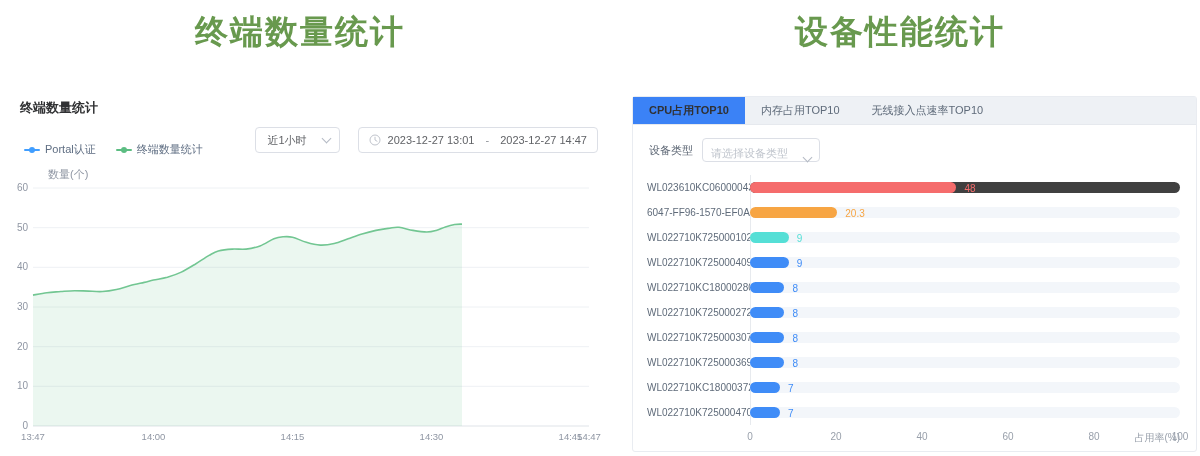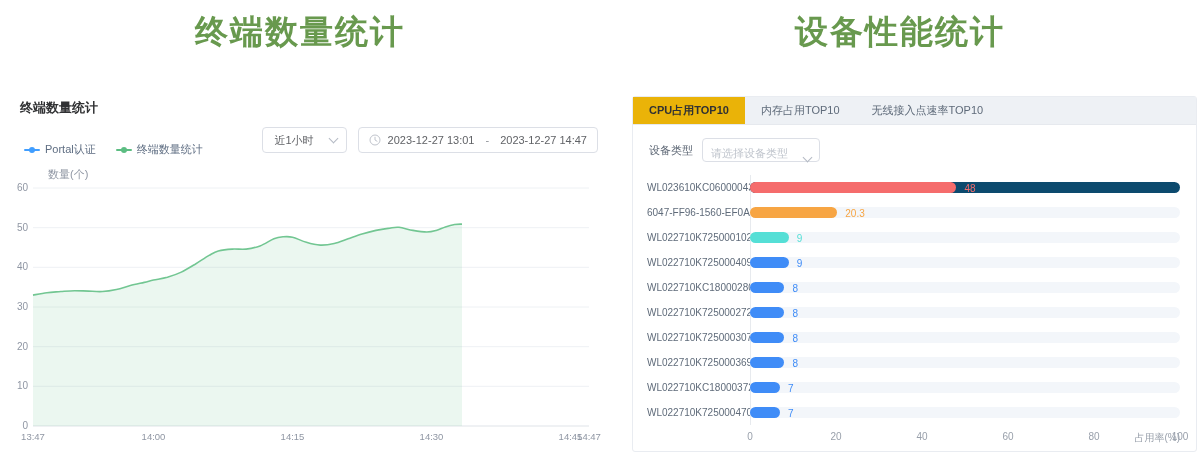--- a/index.html
+++ b/index.html
@@ -5,41 +5,41 @@
   html,body{margin:0;padding:0;background:#fff;}
   body{font-family:"Liberation Sans","DejaVu Sans",sans-serif;}
   .stage{position:relative;width:1200px;height:456px;background:#fff;overflow:hidden;}
   .half{position:absolute;top:0;width:600px;height:397px;}
   .half.left{left:0;}
   .half.right{left:600px;}
   h1.big{margin:0;position:absolute;top:10px;left:0;right:0;text-align:center;
          font-size:33px;font-weight:bold;color:#68994e;letter-spacing:2px;}
   .panel-header{position:absolute;top:99px;left:20px;font-size:13px;font-weight:bold;color:#303133;}
   
-  .controls{position:absolute;top:127px;right:2px;display:flex;gap:11px;}
+  .controls{position:absolute;top:127px;right:2px;display:flex;gap:18px;}
   .ctl{height:24px;border:1px solid #dcdfe6;border-radius:4px;display:flex;align-items:center;
        font-size:11px;color:#606266;background:#fff;}
   .range-select{padding:0 9px 0 11px;gap:16px;cursor:pointer;}
   .datebox{padding:0 10px;gap:7px;cursor:pointer;}
   .chev{width:6px;height:6px;border-right:1.2px solid #b4bac4;border-bottom:1.2px solid #b4bac4;
         transform:rotate(45deg);margin-top:-3px;flex:none;}
   .datebox .sep{color:#909399;padding:0 4px;}
   .legend{position:absolute;top:142px;left:24px;display:flex;gap:20px;align-items:center;
           font-size:11px;color:#5e6d82;}
   .lg-item{display:flex;align-items:center;cursor:pointer;}
   .lg-line{display:inline-block;width:16px;height:2px;border-radius:1px;position:relative;margin-right:5px;}
   .lg-dot{position:absolute;left:5px;top:-2px;width:6px;height:6px;border-radius:50%;}
   .ylabel-left{position:absolute;top:167px;left:48px;font-size:11px;color:#8f96a3;}
   svg.line-chart{position:absolute;left:0;top:178px;overflow:visible;}
   
   .card{position:absolute;left:32px;top:96px;width:565px;height:356px;background:#fff;
         border:1px solid #e9ecf1;border-radius:3px;box-sizing:border-box;}
   .tabs{display:flex;background:#eef1f5;border-bottom:1px solid #e6e9ee;height:27px;}
   .tab{display:flex;align-items:center;padding:0 16px;font-size:11px;color:#5f6b7a;cursor:pointer;white-space:nowrap;}
-  .tab.active{background:#eab308;color:#303133;font-weight:bold;}
+  .tab.active{background:#3b82f6;color:#303133;font-weight:bold;}
   .filter-row{display:flex;align-items:center;margin:13px 0 0 16px;gap:9px;font-size:11px;color:#5a6472;}
   .filter-select{width:118px;height:24px;border:1px solid #dcdfe6;border-radius:4px;display:flex;
                  align-items:flex-end;justify-content:space-between;padding:0 8px;font-size:11px;
                  color:#bfc4cc;box-sizing:border-box;cursor:pointer;background:#fff;}
   .bars{position:relative;margin:13px 16px 0 14px;}
   .axis-vline{position:absolute;left:103px;top:0;bottom:0;width:1px;background:#e7eaee;}
   .bar-row{display:flex;align-items:center;height:25px;}
   .bar-label{width:95px;text-align:right;font-size:10px;color:#5f6b7a;flex:none;padding-right:8px;
              white-space:nowrap;overflow:hidden;}
   .bar-area{flex:1;position:relative;height:11px;background:#f3f6fa;border-radius:6px;}
@@ -131,27 +131,27 @@
         <div class="filter-select">
           <span>请选择设备类型</span>
           <span class="chev"></span>
         </div>
       </div>
 
       <div class="bars" id="bars">
         <div class="axis-vline"></div>
       <div class="bar-row">
             <div class="bar-label">WL023610KC06000043</div>
-            <div class="bar-area" style="background: #0c4a6e;">
+            <div class="bar-area" style="background: #404040;">
               <div class="bar" style="width: 48%; background: rgb(245, 108, 108);"></div>
               <span class="bar-val" style="left: calc(48% + 8px); color: rgb(245, 108, 108);">48</span>
             </div>
           </div>
           <div class="bar-row">
-            <div class="bar-label">6047-FF96-1560-EF0A</div>
+            <div class="bar-label">6047-FF96-1570-EF0A</div>
             <div class="bar-area" style="background: rgb(243, 246, 250);">
               <div class="bar" style="width: 20.3%; background: rgb(247, 165, 67);"></div>
               <span class="bar-val" style="left: calc(20.3% + 8px); color: rgb(247, 165, 67);">20.3</span>
             </div>
           </div>
           <div class="bar-row">
             <div class="bar-label">WL022710K725000102</div>
             <div class="bar-area" style="background: rgb(243, 246, 250);">
               <div class="bar" style="width: 9%; background: rgb(85, 223, 214);"></div>
               <span class="bar-val" style="left: calc(9% + 8px); color: rgb(85, 223, 214);">9</span>

